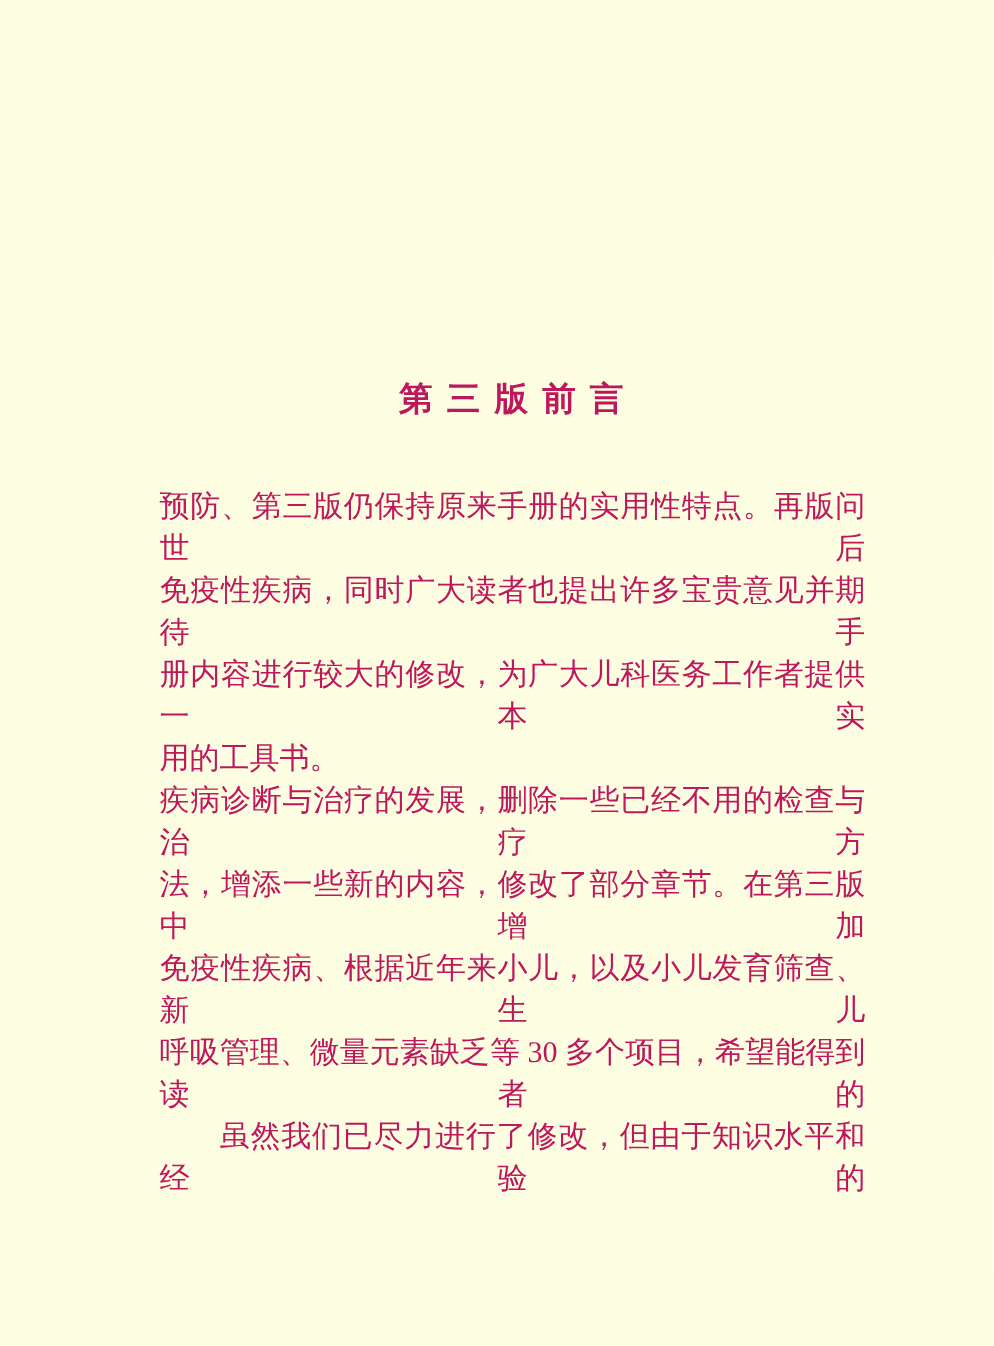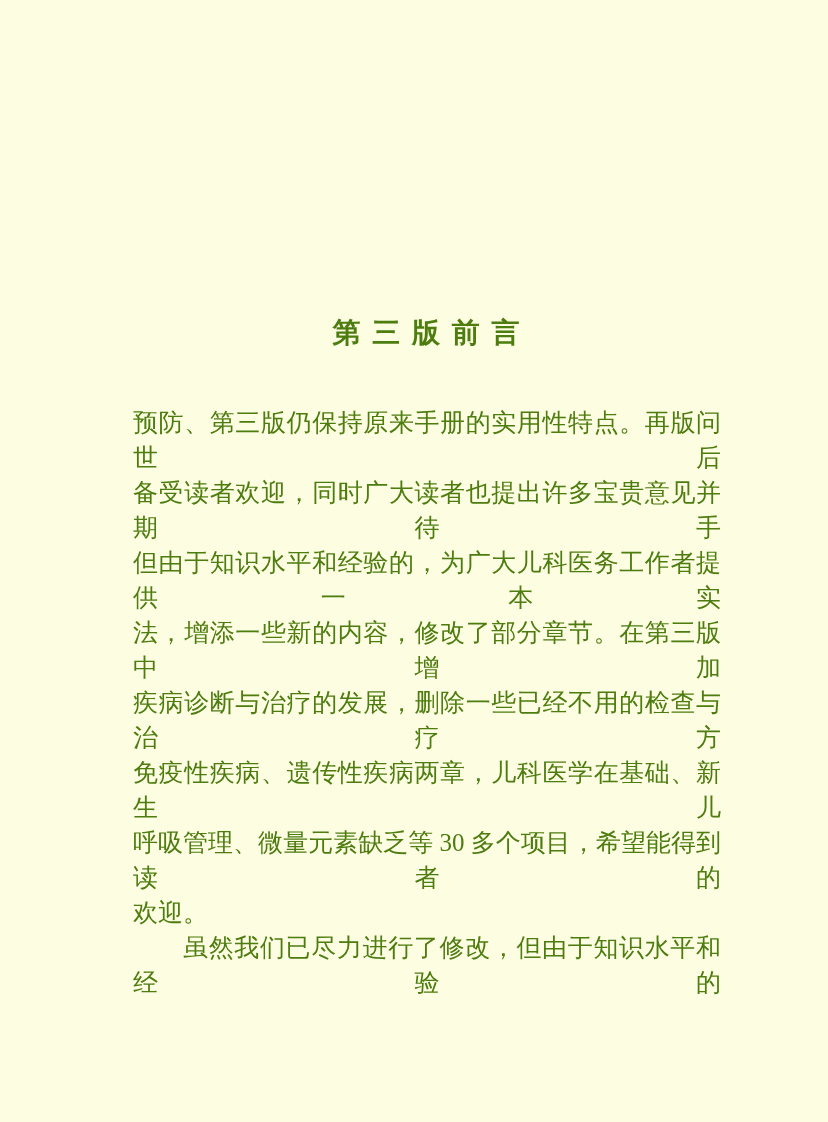--- a/index.html
+++ b/index.html
@@ -41,26 +41,26 @@
   .line.full {
     text-align-last: justify;
   }
   .line.indent {
     text-indent: 2em;
   }
 </style>
 </head>
 <body>
 
-<div class="page" style="background-color: rgb(253, 253, 226); color: #4d7c0f;">
+<div class="page" style="background-color: rgb(253, 253, 226); color: #be185d;">
   <h1 class="title">第 三 版 前 言</h1>
   <div class="content">
       <div class="line full">预防、第三版仍保持原来手册的实用性特点。再版问世后</div>
-      <div class="line full">备受读者欢迎，同时广大读者也提出许多宝贵意见并期待手</div>
-      <div class="line full">但由于知识水平和经验的，为广大儿科医务工作者提供一本实</div>
+      <div class="line full">免疫性疾病，同时广大读者也提出许多宝贵意见并期待手</div>
+      <div class="line full">册内容进行较大的修改，为广大儿科医务工作者提供一本实</div>
+      <div class="line">用的工具书。</div>
+      <div class="line full">疾病诊断与治疗的发展，删除一些已经不用的检查与治疗方</div>
       <div class="line full">法，增添一些新的内容，修改了部分章节。在第三版中增加</div>
-      <div class="line full">疾病诊断与治疗的发展，删除一些已经不用的检查与治疗方</div>
-      <div class="line full">免疫性疾病、遗传性疾病两章，儿科医学在基础、新生儿</div>
+      <div class="line full">免疫性疾病、根据近年来小儿，以及小儿发育筛查、新生儿</div>
       <div class="line full">呼吸管理、微量元素缺乏等 30 多个项目，希望能得到读者的</div>
-      <div class="line">欢迎。</div>
       <div class="line indent full">虽然我们已尽力进行了修改，但由于知识水平和经验的</div>
     </div>
 </div>
 
 </body></html>

